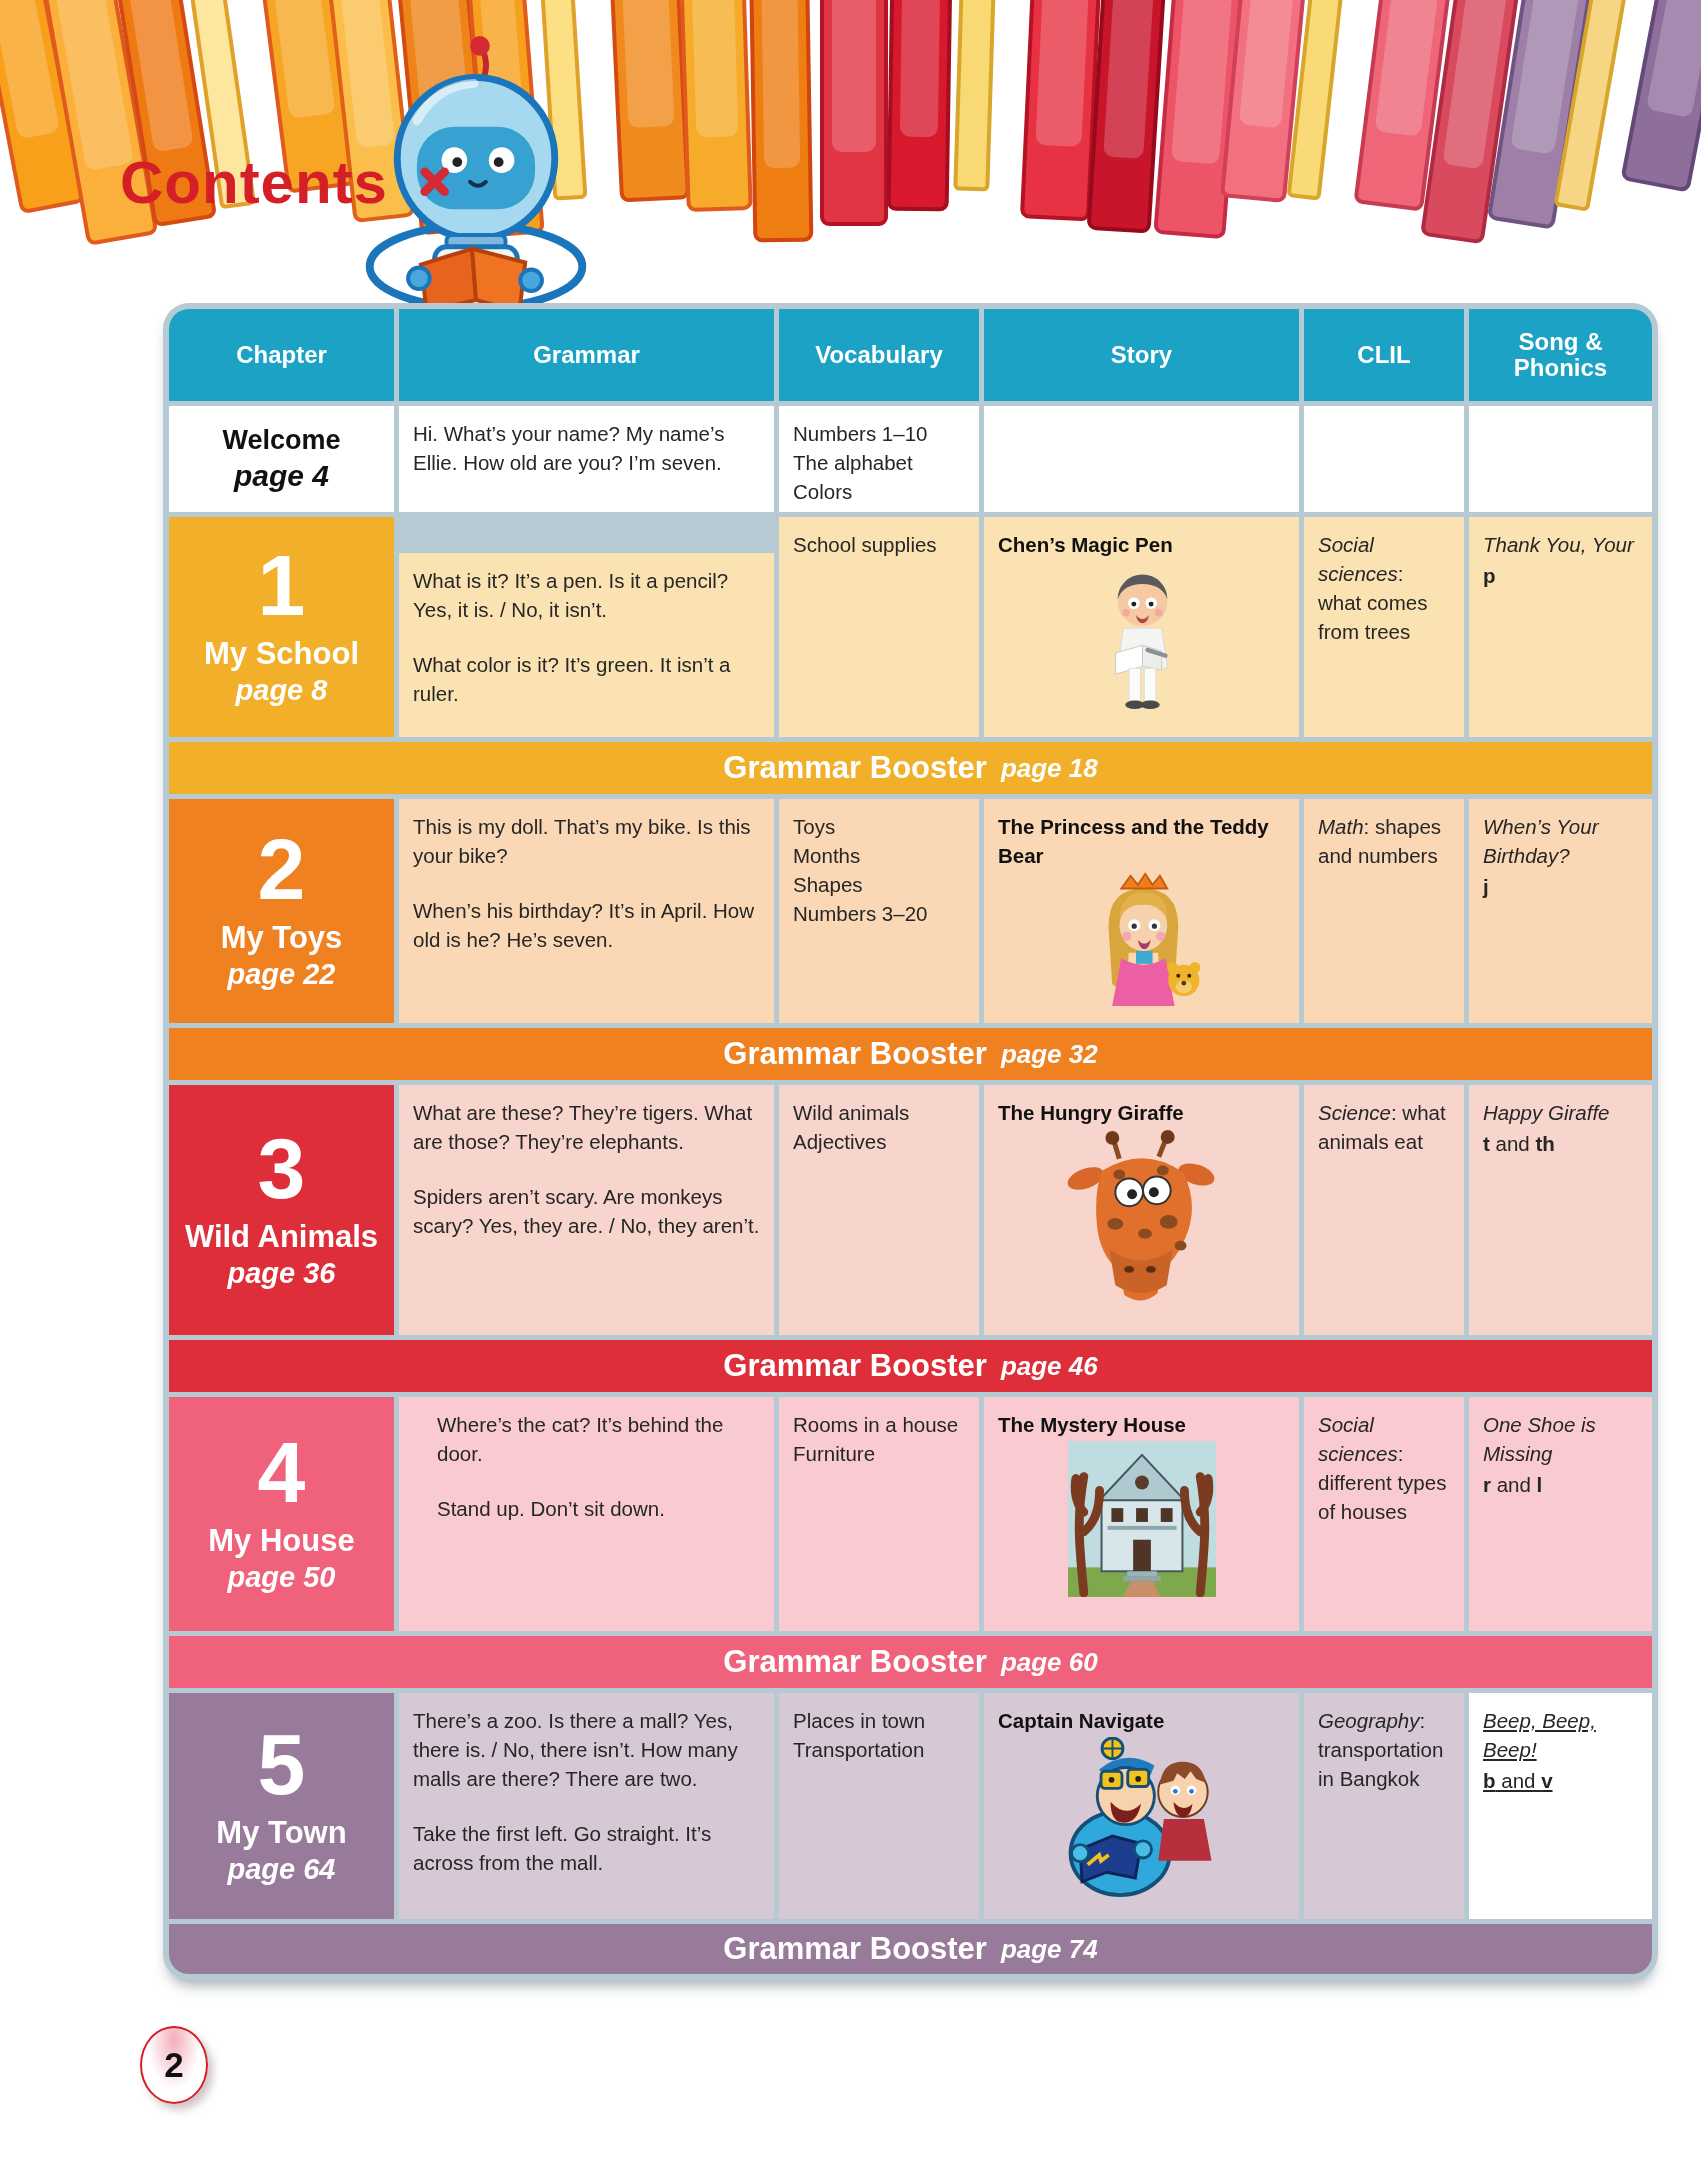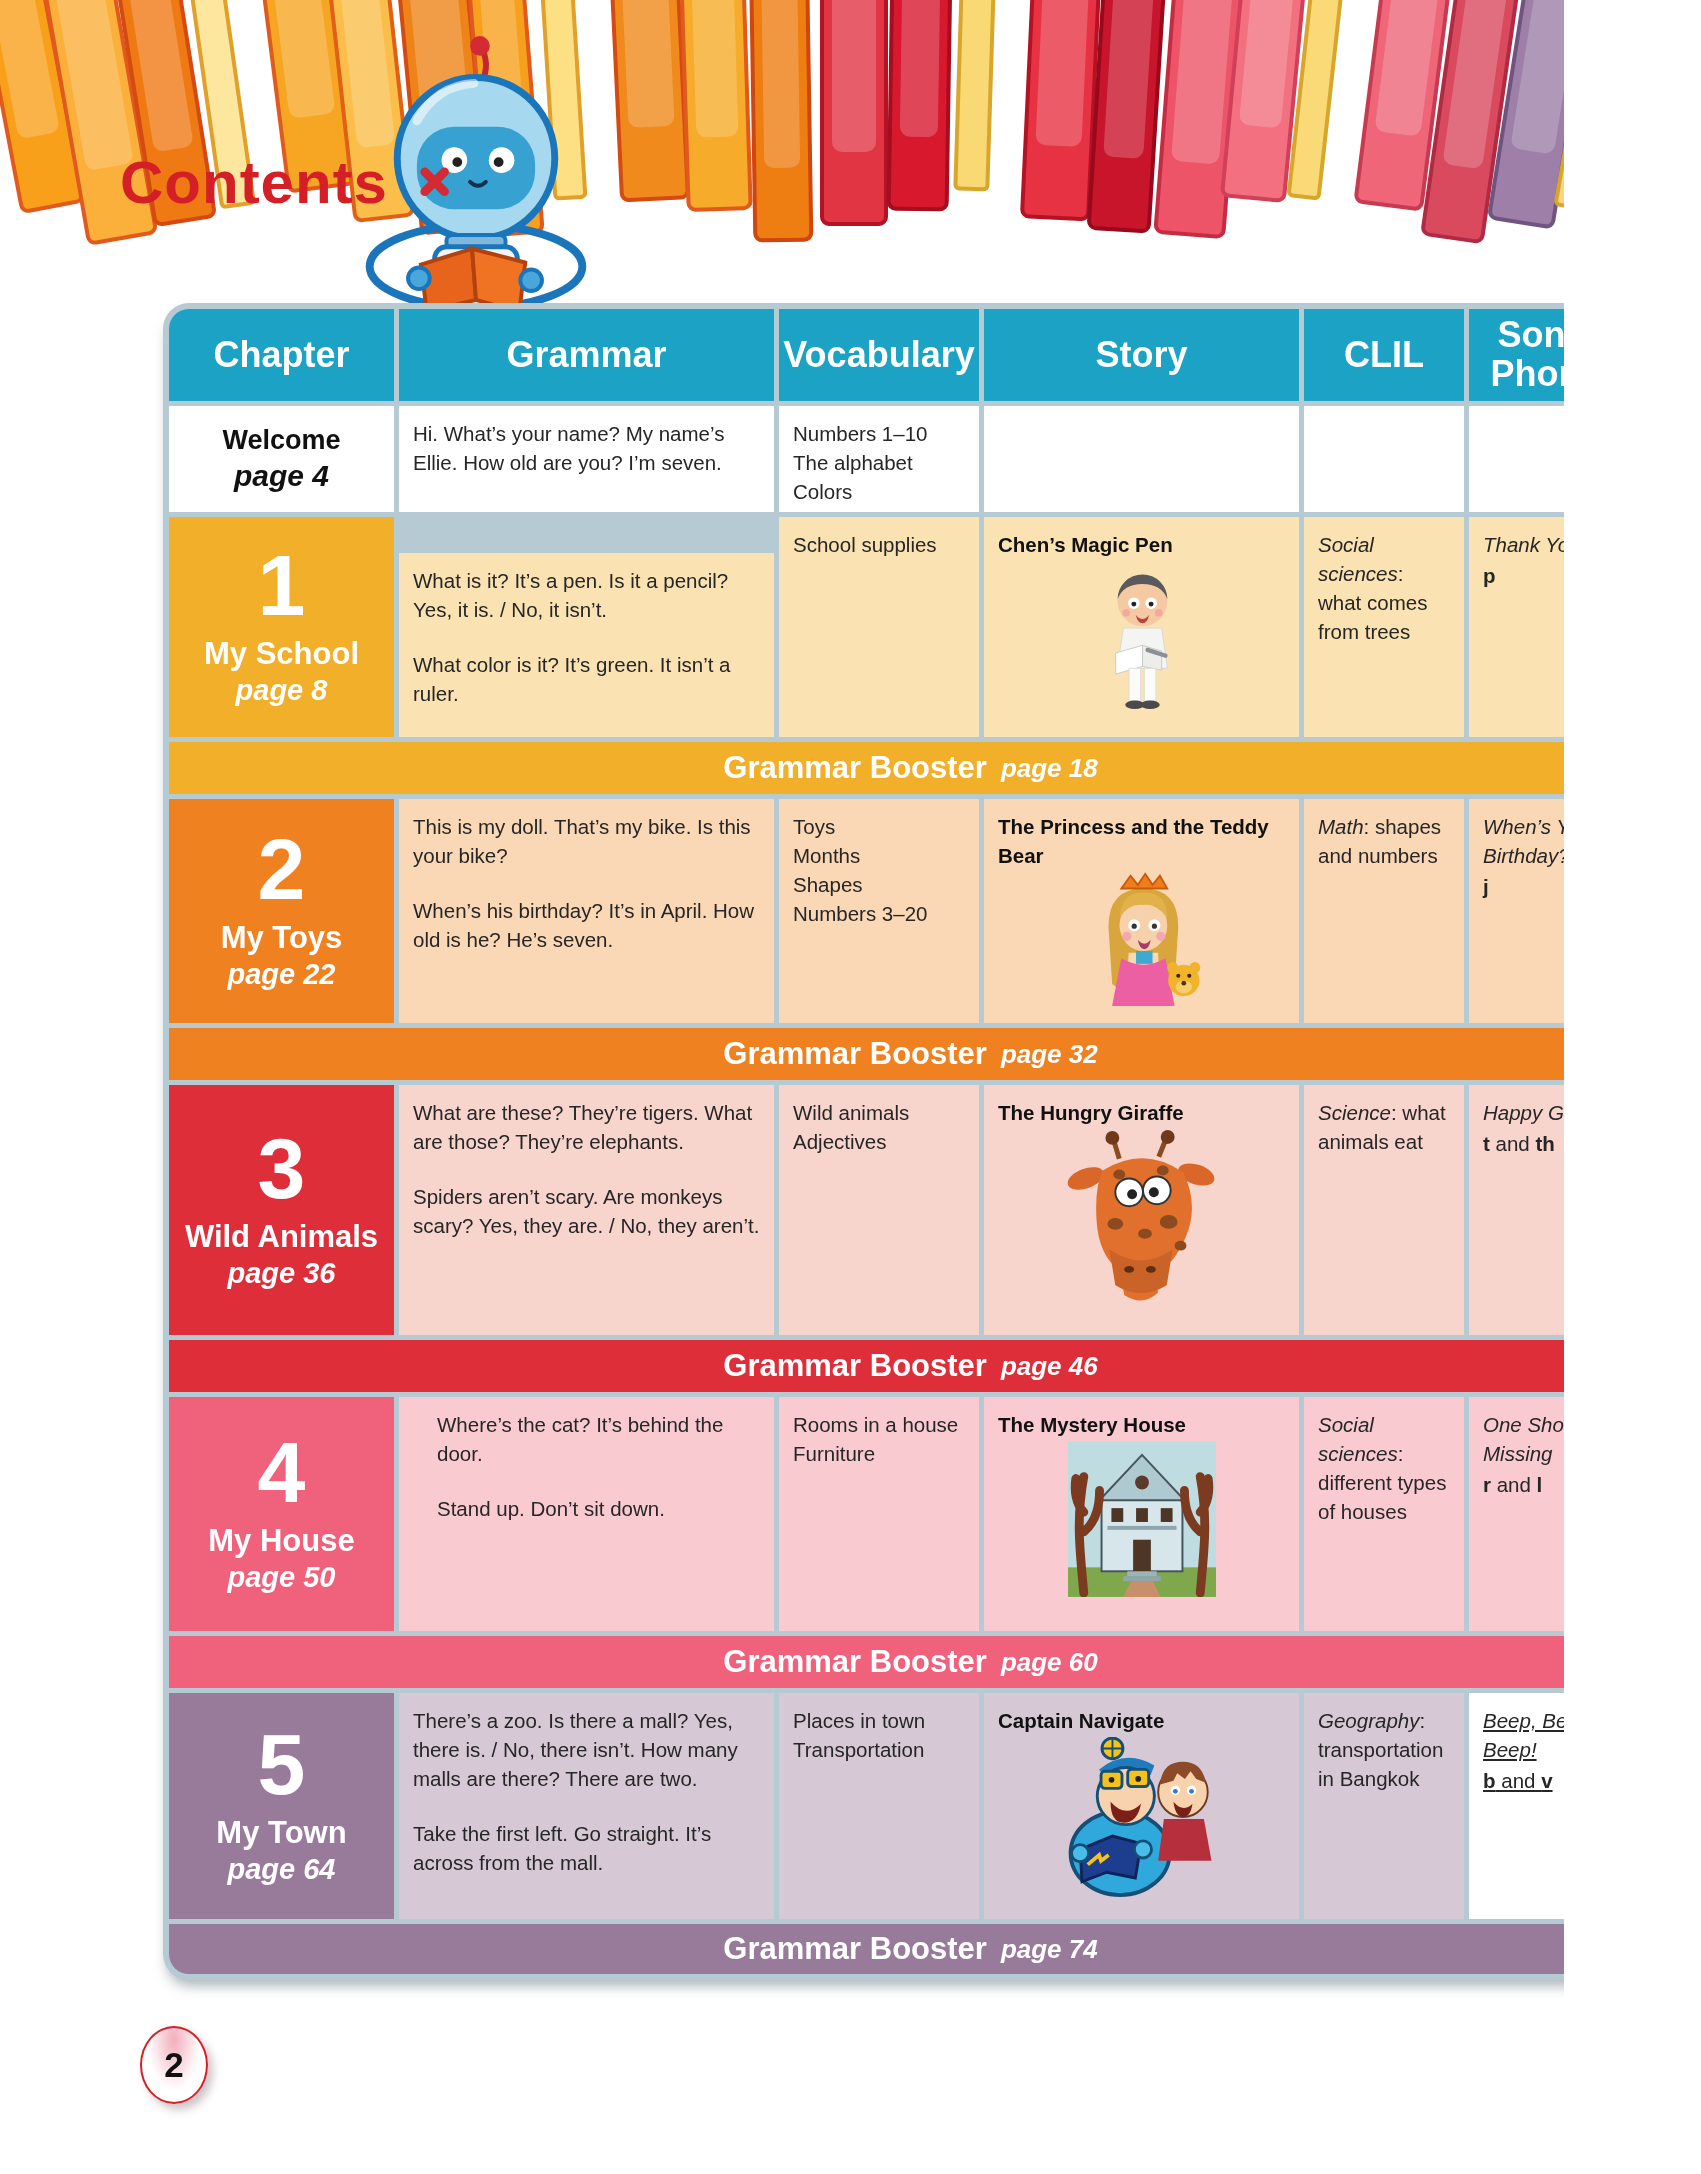--- a/index.html
+++ b/index.html
@@ -1,16 +1,16 @@
 <!DOCTYPE html>
 <html><head>
 <meta charset="utf-8">
 <style>
   html,body{margin:0;padding:0;background:#fff;}
-  .page{position:relative;width:1564px;height:2174px;background:#ffffff;overflow:hidden;
+  .page{position:relative;width:1701px;height:2174px;background:#ffffff;overflow:hidden;
         font-family:"Liberation Sans",sans-serif;}
 
   
   .books{position:absolute;left:0;top:0;width:1701px;height:318px;overflow:hidden;z-index:1;}
   .book{position:absolute;height:430px;border:4px solid;border-radius:10px 10px 9px 9px;box-sizing:border-box;}
   .book::after{content:"";position:absolute;left:8px;right:8px;top:46px;bottom:70px;
                border-radius:10px;background:rgba(255,255,255,0.20);}
   .book.thin{border-radius:6px;}
   .book.thin::after{display:none;}
 
@@ -20,21 +20,21 @@
   .robot{position:absolute;left:348px;top:28px;width:256px;height:282px;z-index:2;}
 
   
   .toc{position:absolute;left:163px;top:303px;z-index:3;display:grid;
        grid-template-columns:225px 375px 200px 315px 160px 183px;
        grid-template-rows:92px 106px 220px 52px 224px 52px 250px 52px 234px 52px 226px 50px;
        gap:5px;background:#B5CAD3;padding:6px;border-radius:26px;
        box-shadow:0 10px 14px -5px rgba(90,105,115,.55);}
   .cell{position:relative;box-sizing:border-box;}
 
-  .hcell{background:#1CA2C4;color:#fff;font-weight:bold;font-size:36px;display:flex;
+  .hcell{background:#1CA2C4;color:#fff;font-weight:bold;font-size:24px;display:flex;
          align-items:center;justify-content:center;text-align:center;line-height:1.08;}
   .rtl{border-top-left-radius:20px;}
   .rtr{border-top-right-radius:20px;}
 
   .body{background:#fff;padding:13px 14px;font-size:20.5px;color:#262626;line-height:1.42;}
   .body p{margin:0 0 26px 0;}
   .body p:last-child{margin-bottom:0;}
   .vline{min-height:0;}
 
   .wchap{background:#fff;display:flex;flex-direction:column;align-items:center;justify-content:center;color:#111;}

